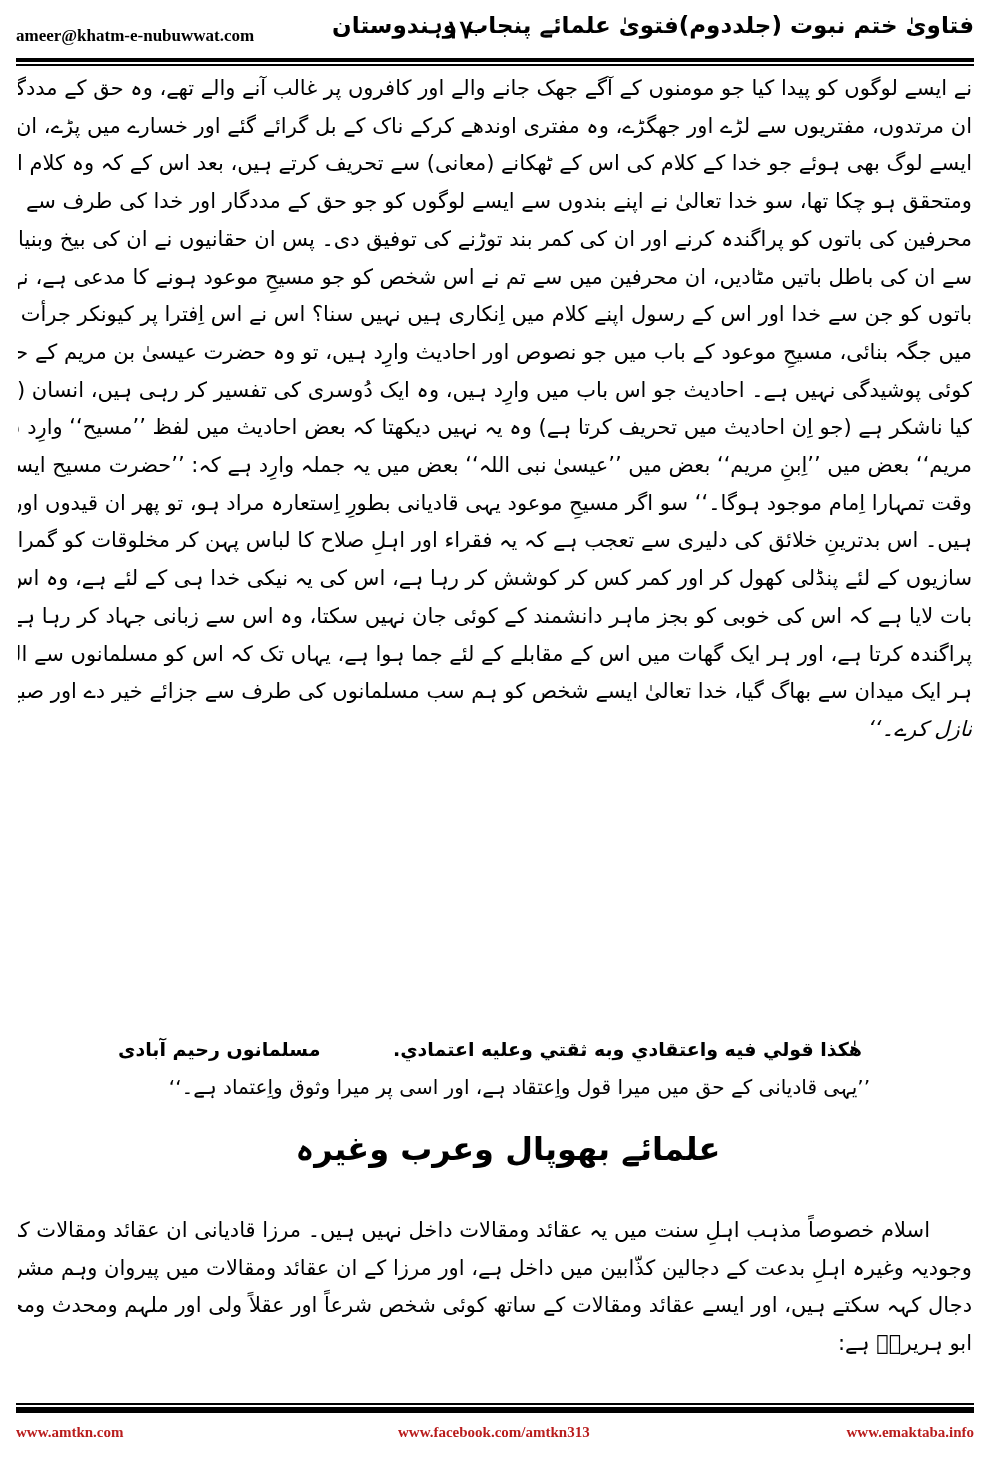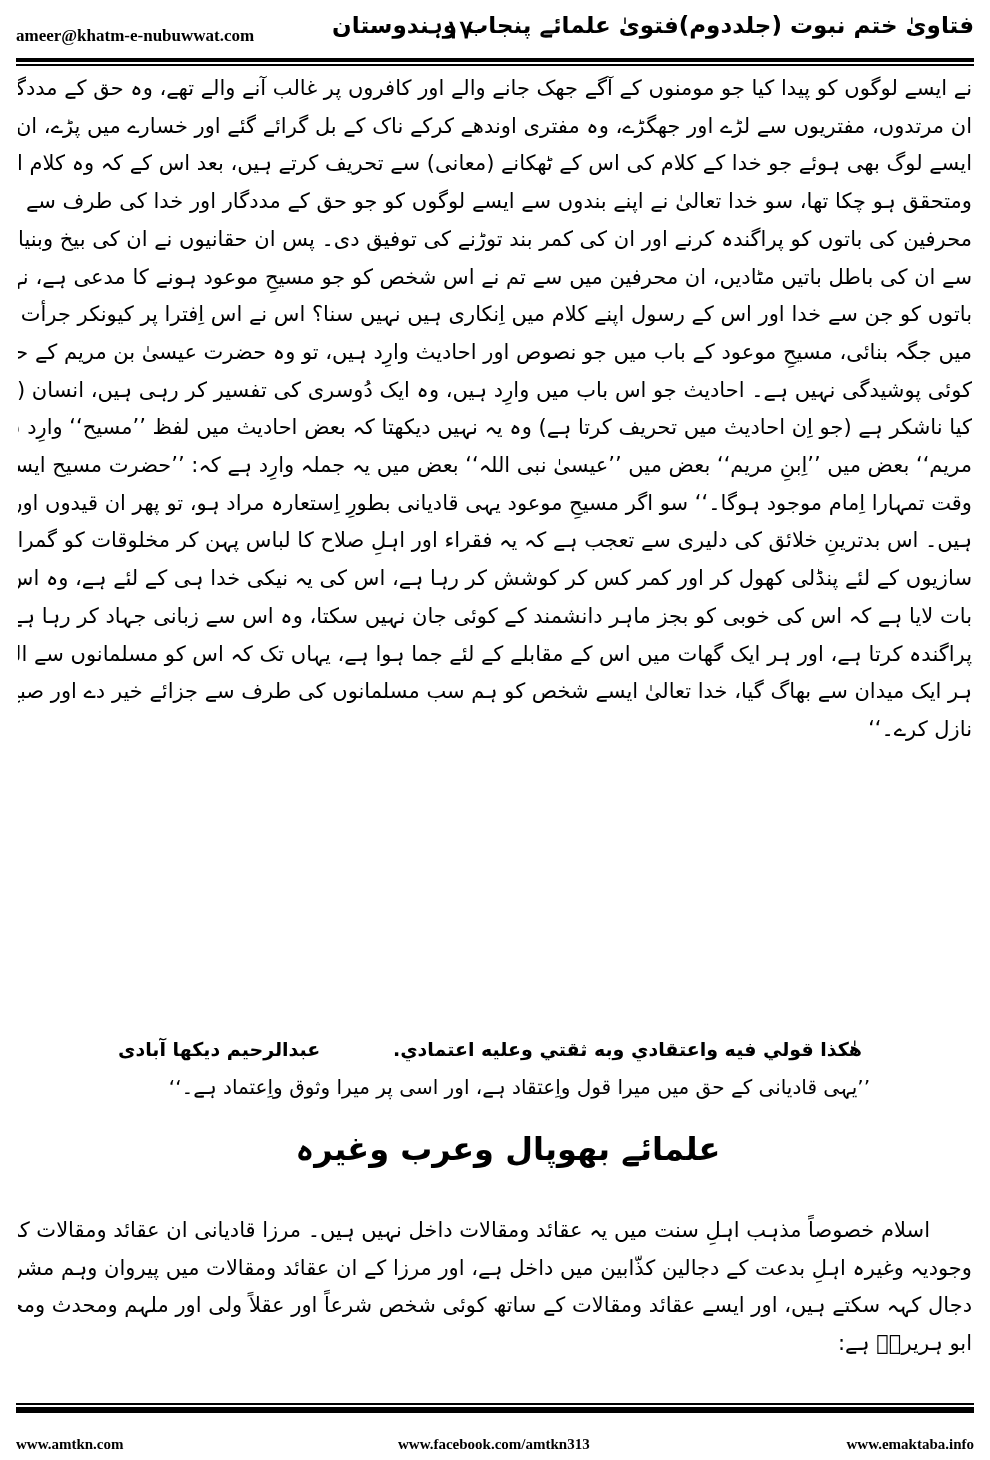--- a/index.html
+++ b/index.html
@@ -80,20 +80,21 @@
     }
     .body-text .line {
       display: block;
       text-align: justify;
       text-align-last: justify;
       white-space: nowrap;
       overflow: hidden;
     }
     .body-text .line.last {
       text-align-last: right;
+      font-style: italic;
     }
 
     .signature-row {
       position: absolute;
       top: 1038px;
       left: 18px;
       right: 18px;
       direction: rtl;
       height: 36px;
       font-family: "DejaVu Sans", sans-serif;
@@ -162,24 +163,24 @@
       position: absolute;
       top: 1424px;
       left: 16px;
       right: 16px;
       height: 24px;
       font-family: "Liberation Serif", serif;
       font-weight: bold;
       font-size: 15px;
     }
     .footer a {
-      color: #000000;
+      color: #b91c1c;
       text-decoration: none;
       position: absolute;
-      top: 12px;
+      top: 0;
       text-align: center;
     }
     .footer .f-left { left: 0; }
     .footer .f-center { left: 382px; }
     .footer .f-right { right: 0; }
   </style>
 </head>
 <body>
 
 <div class="header">
@@ -210,21 +211,21 @@
   <span class="line">ہیں۔ اس بدترینِ خلائق کی دلیری سے تعجب ہے کہ یہ فقراء اور اہلِ صلاح کا لباس پہن کر مخلوقات کو گمراہ کر رہا ہے، جو شخص اس کی ملمع</span>
   <span class="line">سازیوں کے لئے پنڈلی کھول کر اور کمر کس کر کوشش کر رہا ہے، اس کی یہ نیکی خدا ہی کے لئے ہے، وہ اس کے جواب میں ایسی عجیب</span>
   <span class="line">بات لایا ہے کہ اس کی خوبی کو بجز ماہر دانشمند کے کوئی جان نہیں سکتا، وہ اس سے زبانی جہاد کر رہا ہے اور قلم وبیان سے اس کی باتوں کو</span>
   <span class="line">پراگندہ کرتا ہے، اور ہر ایک گھات میں اس کے مقابلے کے لئے جما ہوا ہے، یہاں تک کہ اس کو مسلمانوں سے الگ کیا اور خدا کا دُشمن</span>
   <span class="line">ہر ایک میدان سے بھاگ گیا، خدا تعالیٰ ایسے شخص کو ہم سب مسلمانوں کی طرف سے جزائے خیر دے اور صبح وشام اس پر اپنی برکات</span>
   <span class="line last">نازل کرے۔‘‘</span>
 </div>
 
 <div class="signature-row">
   <span class="signature-arabic">هٰكذا قولي فيه واعتقادي وبه ثقتي وعليه اعتمادي.</span>
-  <span class="signature-name">عبدالرحیم دیکھا آبادی</span>
+  <span class="signature-name">مسلمانوں رحیم آبادی</span>
 </div>
 
 <div class="translation-line">’’یہی قادیانی کے حق میں میرا قول واِعتقاد ہے، اور اسی پر میرا وثوق واِعتماد ہے۔‘‘</div>
 
 <div class="section-heading">علمائے بھوپال وعرب وغیرہ</div>
 
 <div class="section-body">
   <span class="line first">اسلام خصوصاً مذہب اہلِ سنت میں یہ عقائد ومقالات داخل نہیں ہیں۔ مرزا قادیانی ان عقائد ومقالات کی نظر سے مانند</span>
   <span class="line">وجودیہ وغیرہ اہلِ بدعت کے دجالین کذّابین میں داخل ہے، اور مرزا کے ان عقائد ومقالات میں پیروان وہم مشربوں کو ذُرِّیاتِ</span>
   <span class="line">دجال کہہ سکتے ہیں، اور ایسے عقائد ومقالات کے ساتھ کوئی شخص شرعاً اور عقلاً ولی اور ملہم ومحدث ومجدد نہیں ہوسکتا، دلیل اس کی حدیثِ</span>

